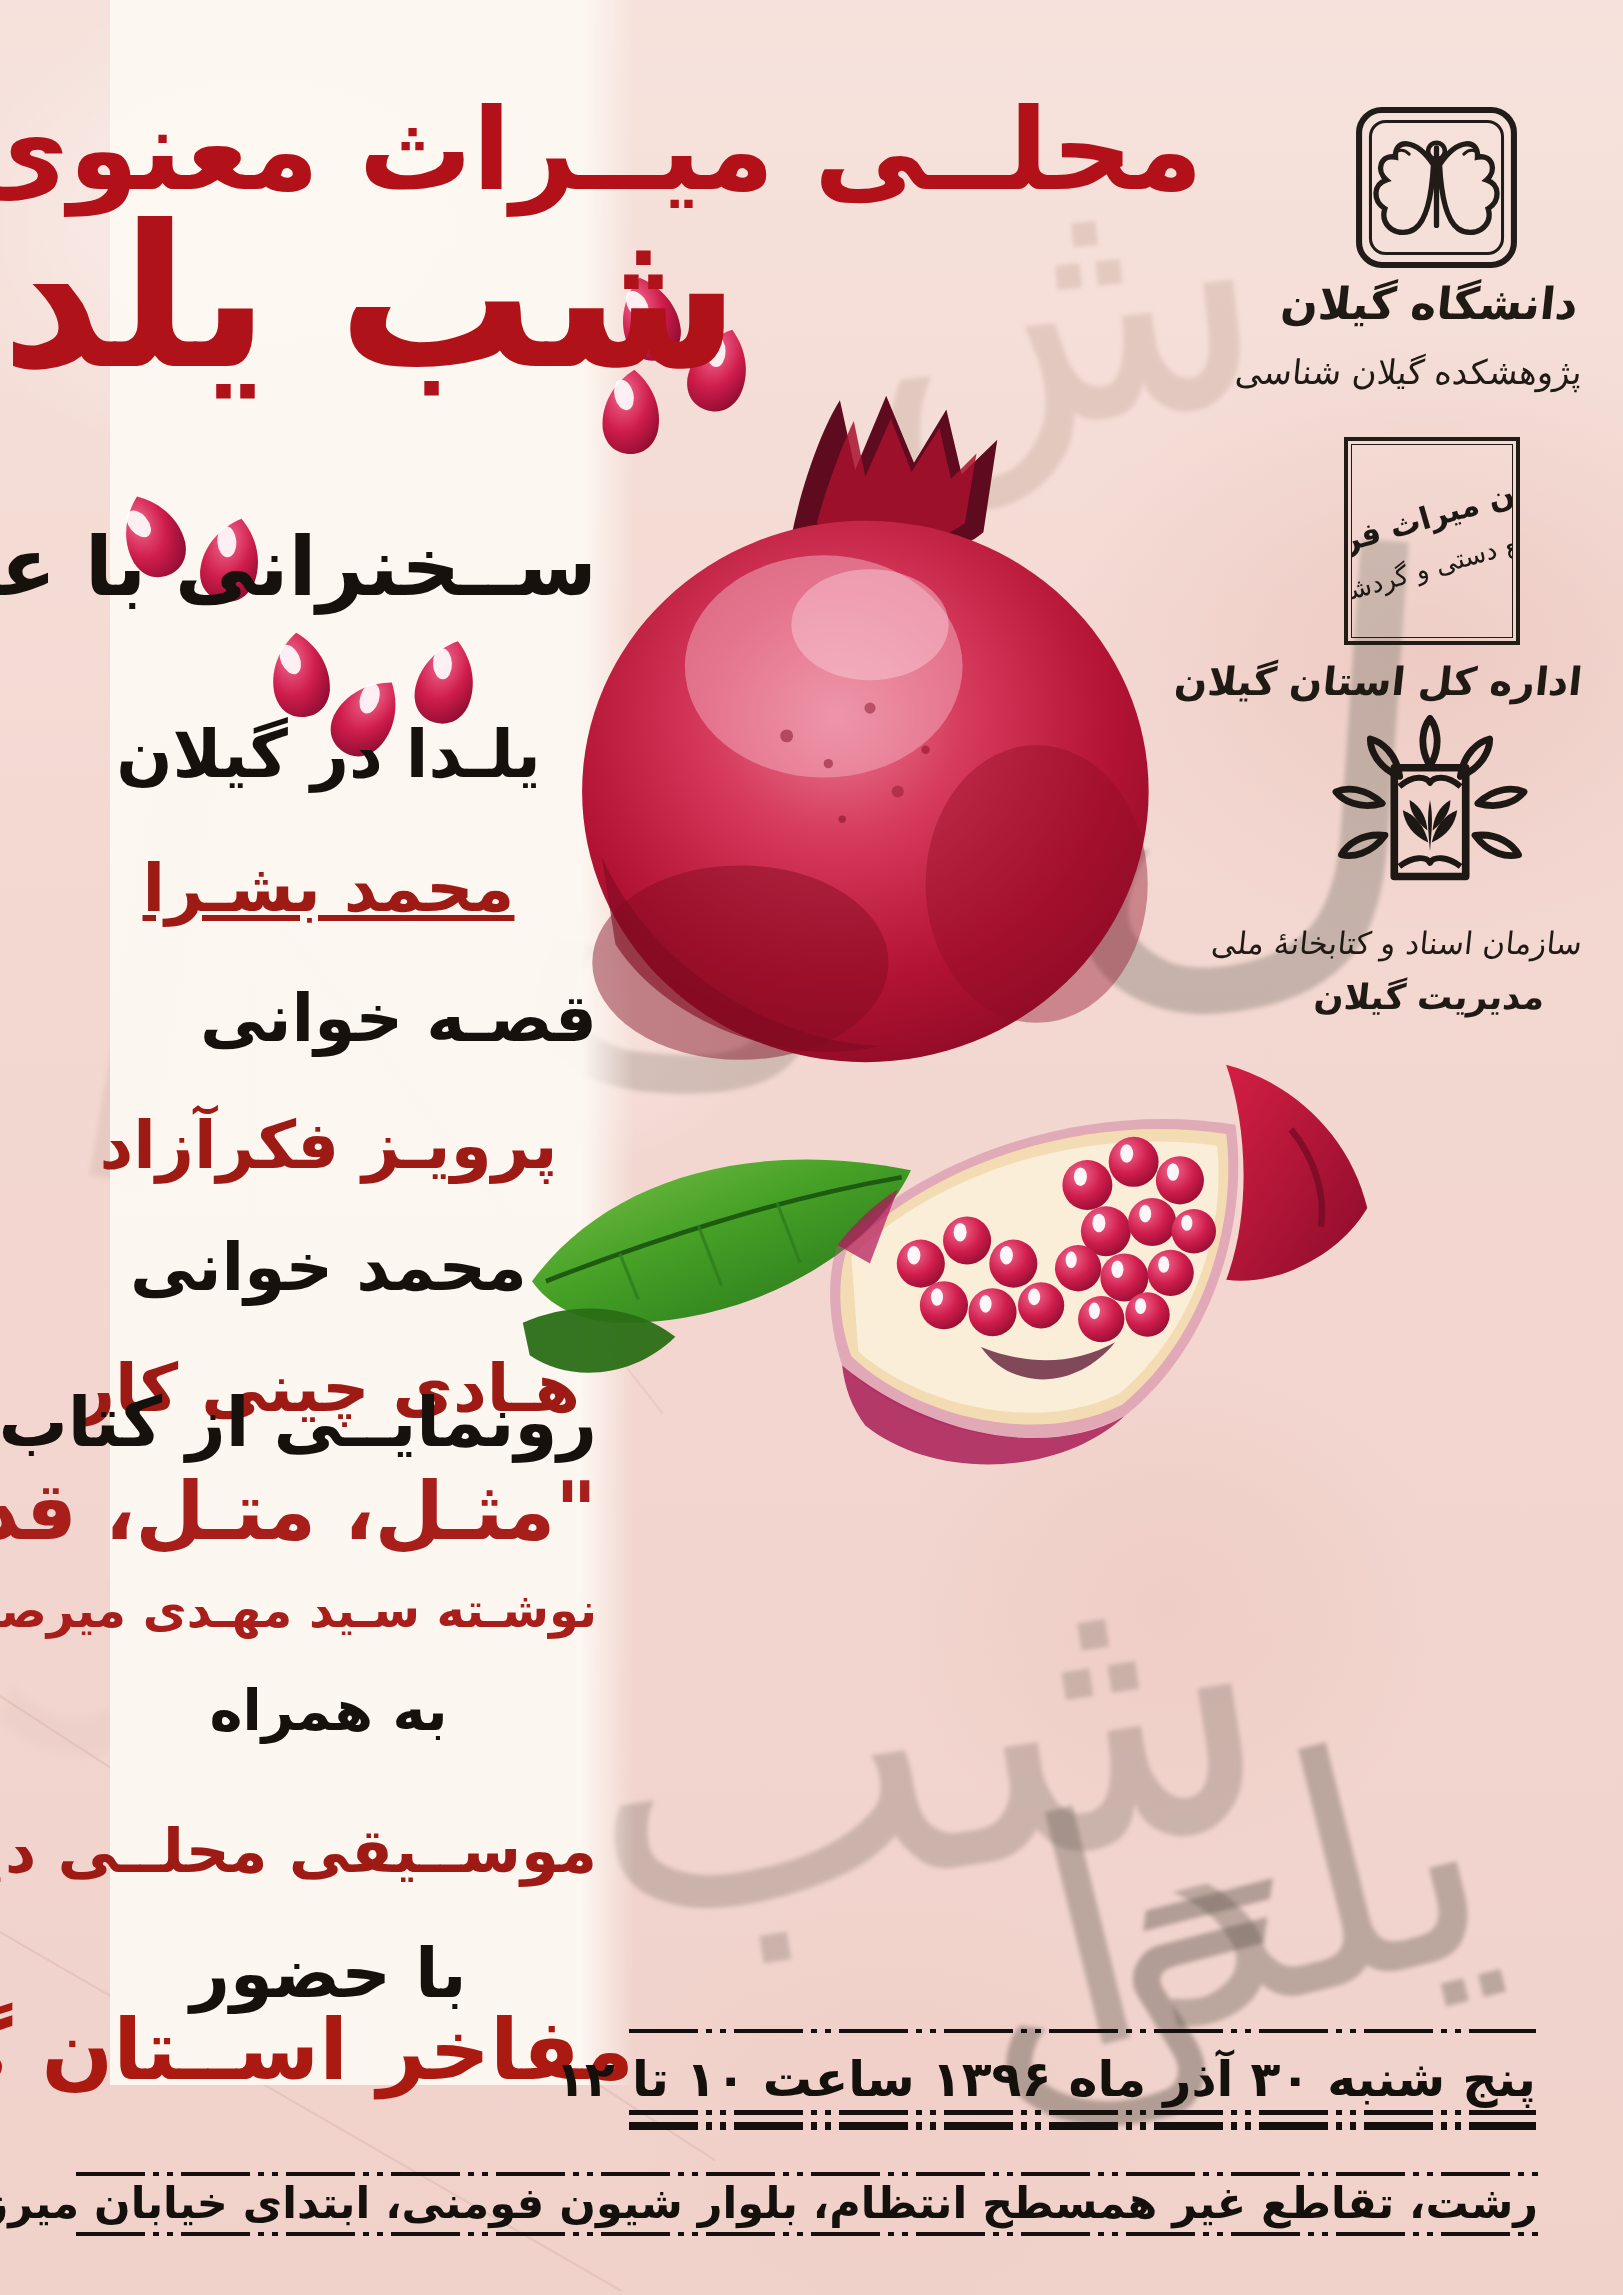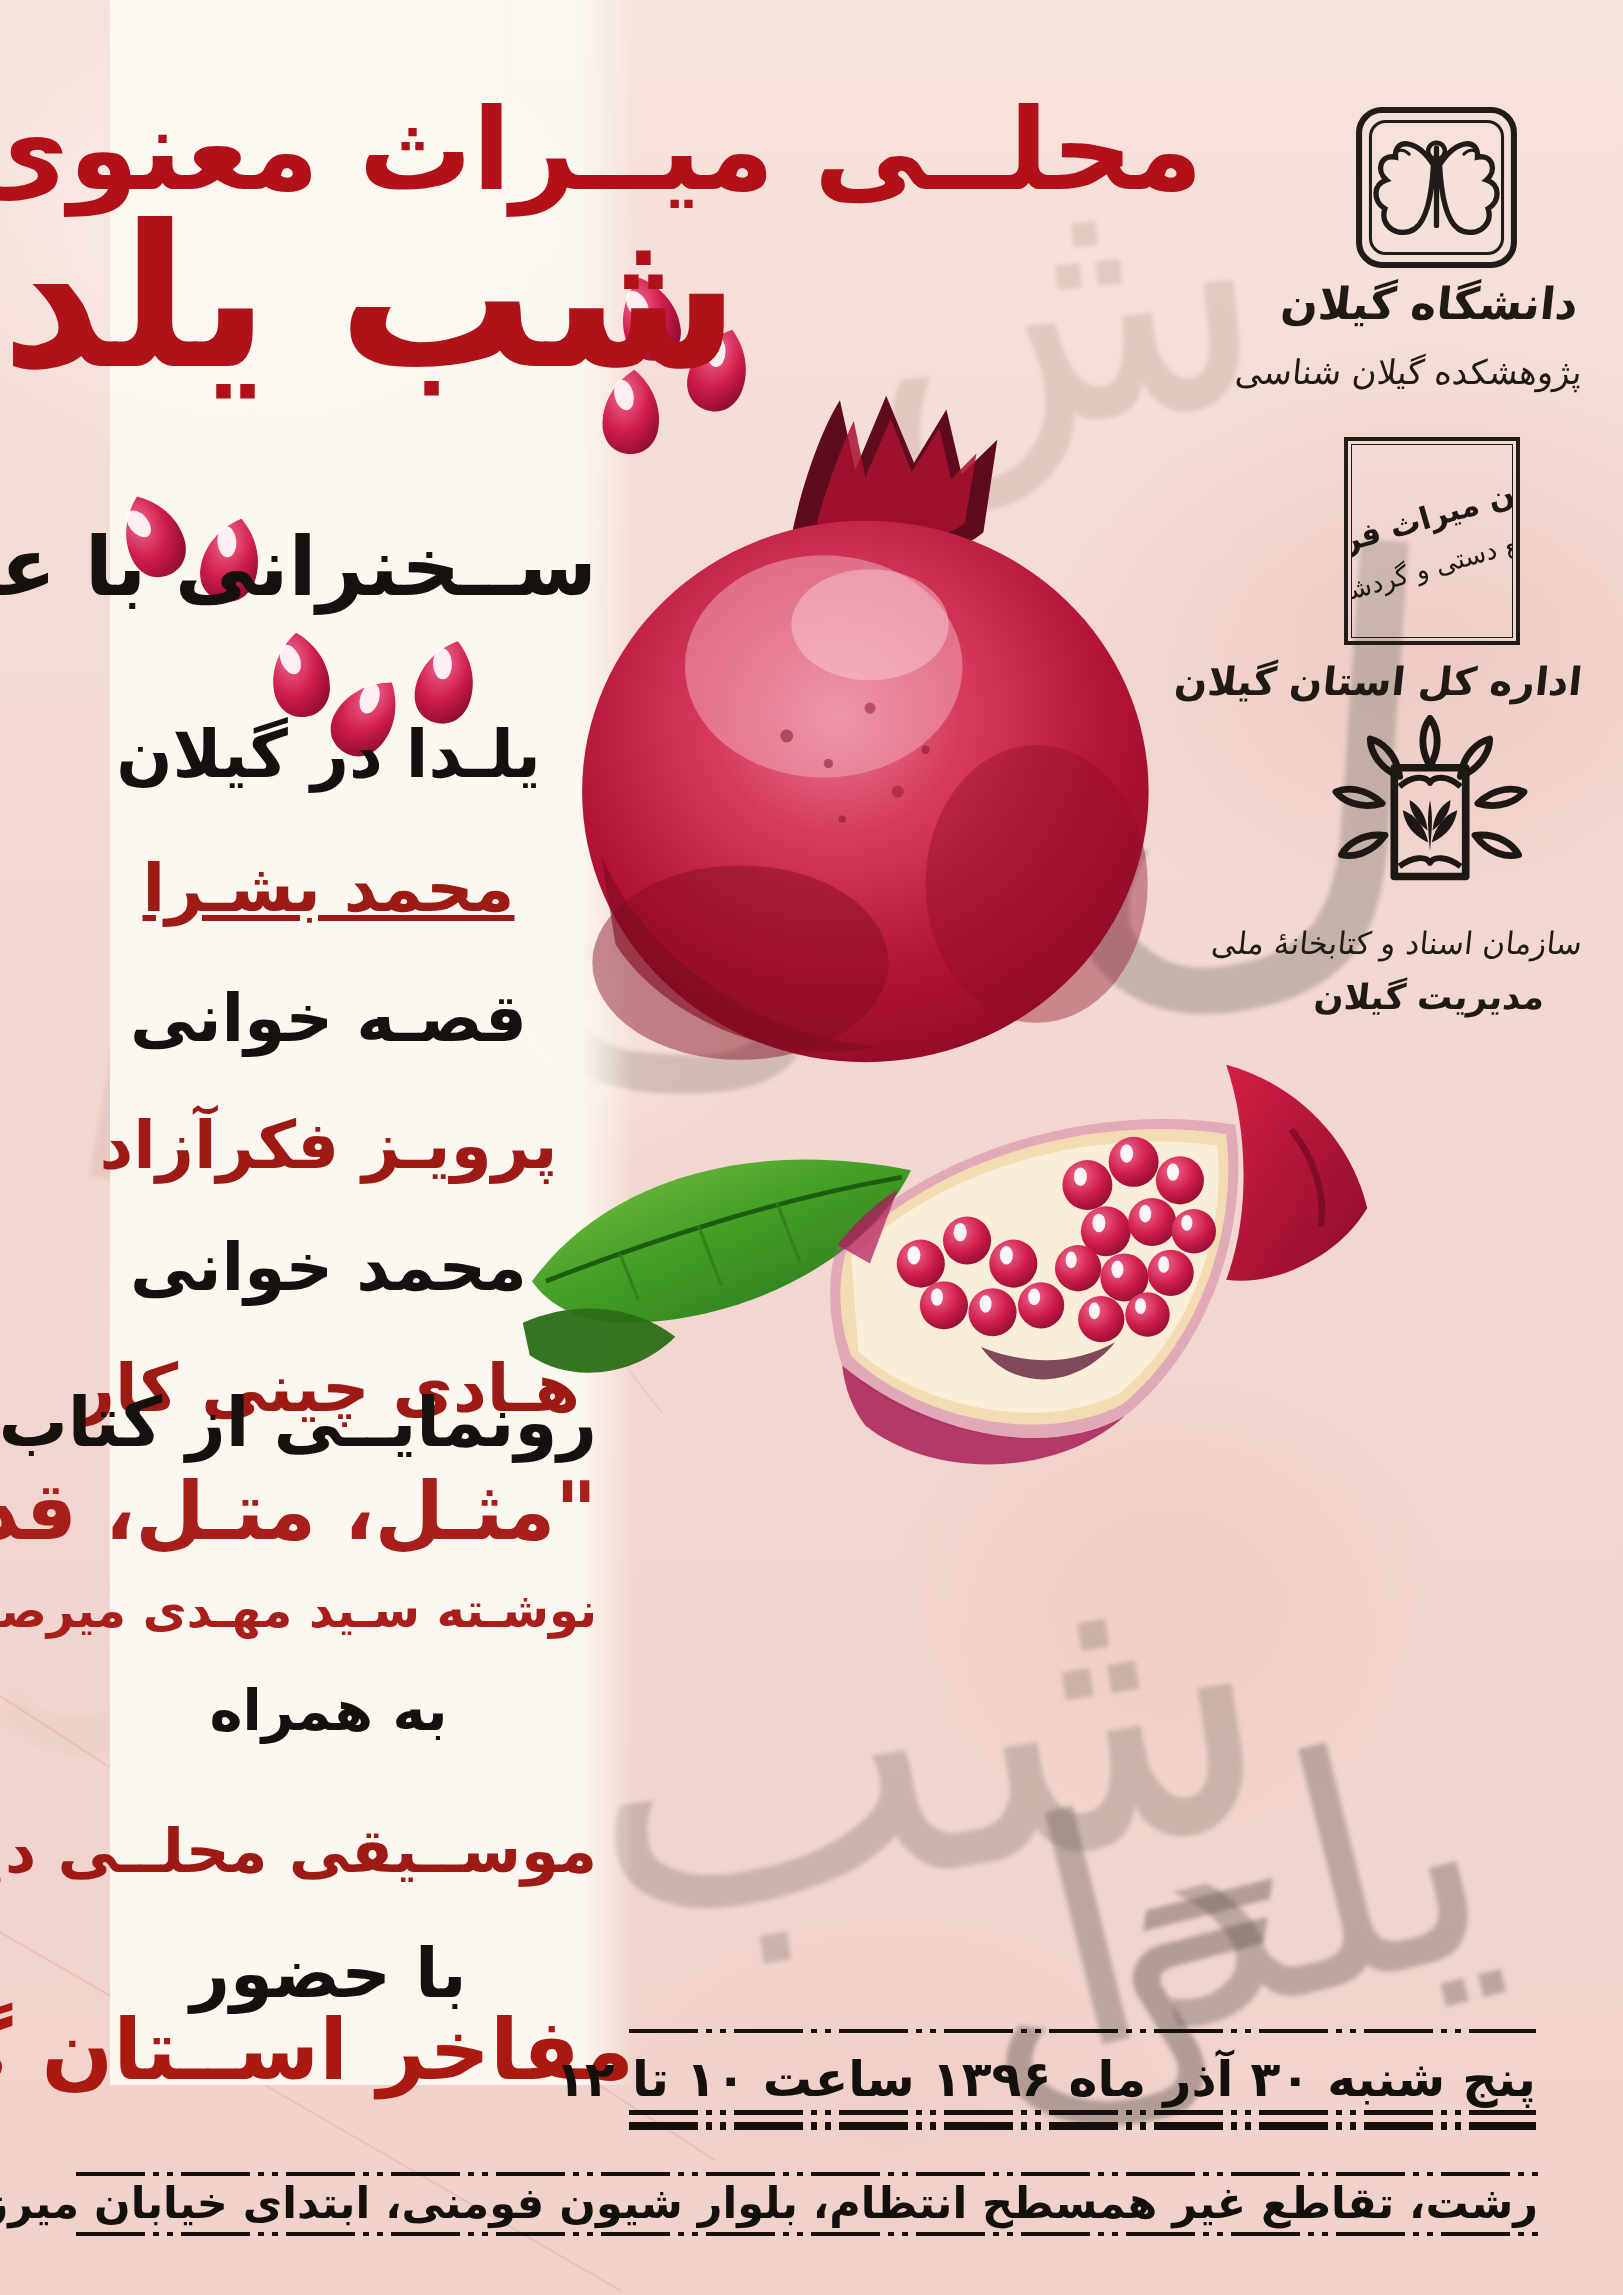--- a/index.html
+++ b/index.html
@@ -40,21 +40,21 @@
   
   .title1{position:absolute; top:88px; left:139px; width:1064px; text-align:right;
     font-size:113px; font-weight:bold; color:#b21119; white-space:nowrap; line-height:1.1;}
   .title2{position:absolute; top:185px; left:69px; width:671px; text-align:center;
     font-size:197px; font-weight:bold; color:#b0121a; white-space:nowrap; line-height:1.15;}
   
   .pblock{position:absolute; left:60px; width:537px; text-align:center; white-space:nowrap; line-height:1.2;}
   .black{color:#16110d;}
   .prog-heading{top:518px; font-size:82px; font-weight:bold;}
   .pt1{top:715px;} .ps1{top:849px;text-decoration:underline;}
-  .pt2{top:979px;} .ps2{top:1106px;}
+  .pt2{top:979px;text-align:right;} .ps2{top:1106px;}
   .pt3{top:1228px;} .ps3{top:1349px;}
   .ptitle{font-size:66px; font-weight:bold;}
   .pspeaker{font-size:66px; font-weight:bold; color:#9e1a15;}
   .book-h{top:1381px; font-size:69px; font-weight:bold;}
   .book-t{top:1464px; font-size:80px; font-weight:bold; color:#a81e1b;}
   .book-a{top:1582px; font-size:48px; font-weight:bold; color:#a81e1b;}
   .with-l{top:1677px; font-size:56px; font-weight:bold;}
   .music {top:1814px; font-size:61px; font-weight:bold; color:#9e1a15;}
   .pres-l{top:1932px; font-size:69px; font-weight:bold;}
   

